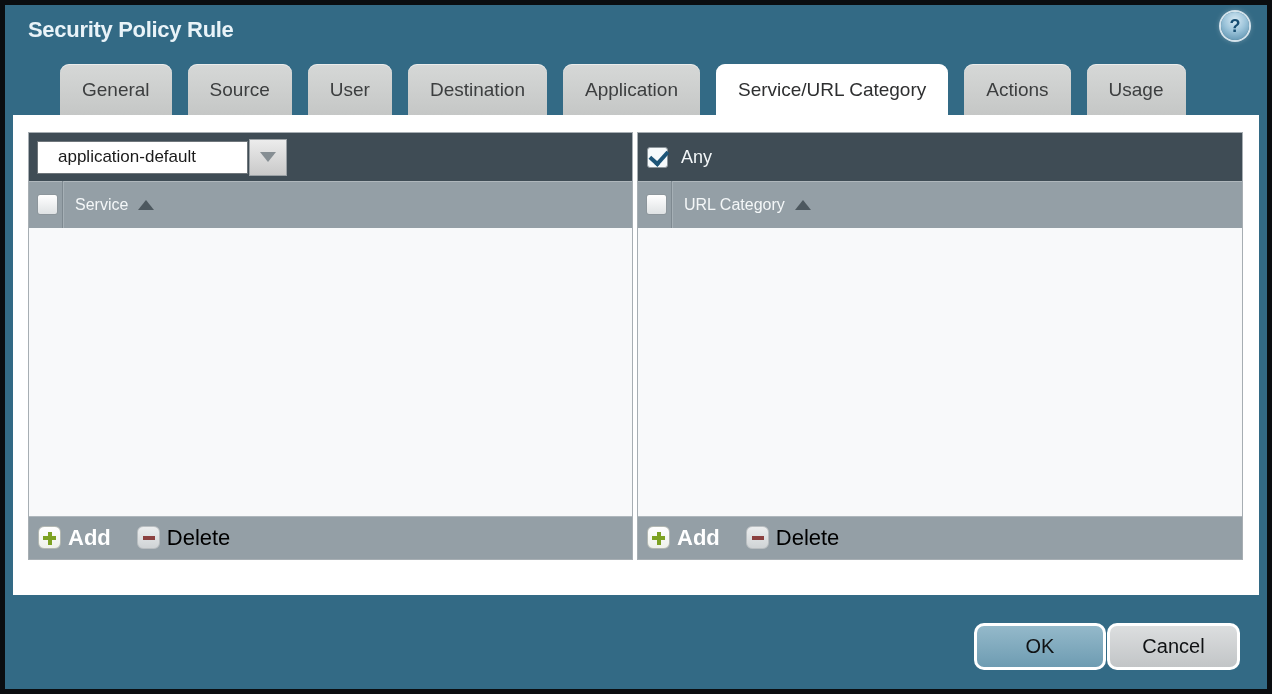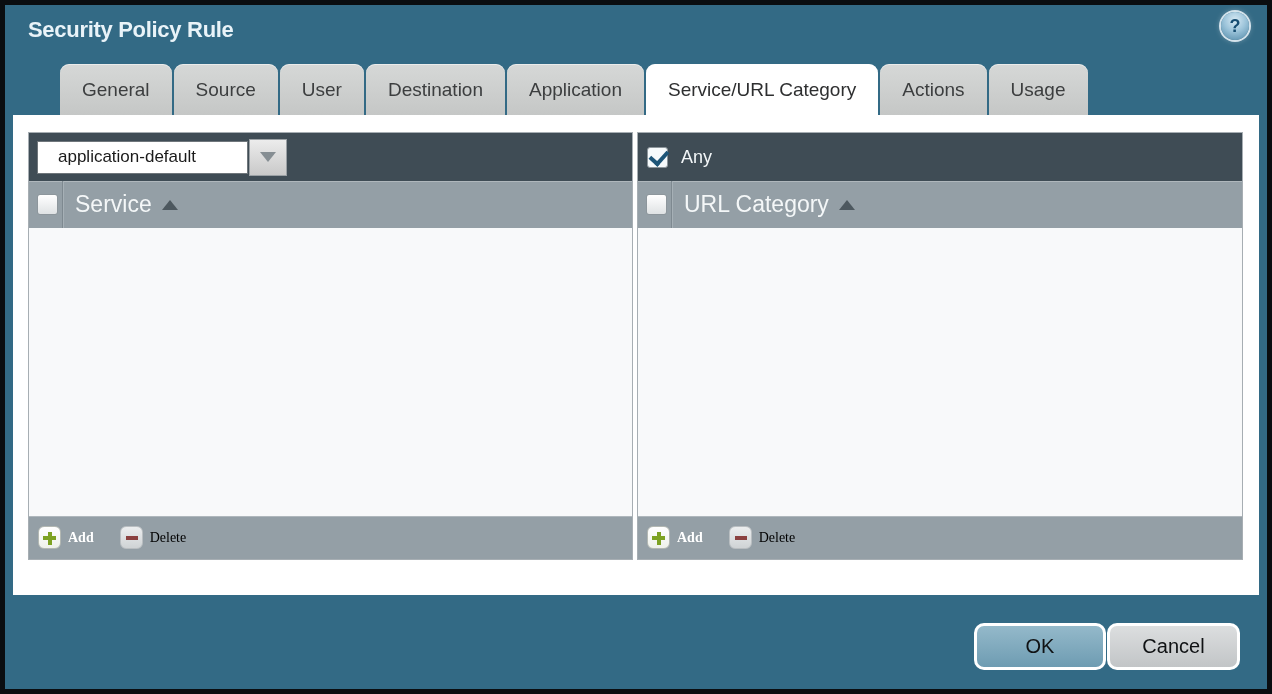--- a/index.html
+++ b/index.html
@@ -21,21 +21,21 @@
     border-radius:50%;
     background:radial-gradient(circle at 50% 30%, #d8eaf4 0%, #9cc4da 45%, #4f87a6 100%);
     box-shadow:0 0 0 2px rgba(235,245,250,0.85), 0 0 6px rgba(255,255,255,0.5);
     display:flex; align-items:center; justify-content:center;
     color:#174e72; font-size:18px; font-weight:700; cursor:pointer;
   }
 
   
   .tabs {
     position:absolute; left:8px; top:59px; height:51px;
-    display:flex; gap:2px; align-items:flex-end;padding-left:47px;
+    display:flex; gap:16px; align-items:flex-end;padding-left:47px;
   }
   .tab {
     height:51px; line-height:51px; padding:0 22px;
     background:linear-gradient(#d6d8d7, #c5c7c6);
     border-radius:9px 9px 0 0;
     font-size:19px; color:#3c3e3f; white-space:nowrap; cursor:pointer;
     box-shadow:inset 0 1px 0 rgba(255,255,255,0.5);
   }
   .tab.active { background:#ffffff; color:#2e2f30; }
 
@@ -96,21 +96,21 @@
   .colheader {
     height:47px; flex:0 0 47px; background:#949fa6;
     display:flex; align-items:center;
     box-shadow:inset 0 1px 0 rgba(255,255,255,0.25);
   }
   .colheader .cb-cell {
     width:34px; padding-left:8px; display:flex; align-items:center;
     height:100%; border-right:1px solid #7e8990; box-shadow:1px 0 0 #a6b0b6;
   }
   .col-label {
-    color:#f4f7f8; font-size:23px; margin-left:12px; display:flex; align-items:center;
+    color:#f4f7f8; font-size:16px; margin-left:12px; display:flex; align-items:center;
     cursor:pointer;
   }
   .sort-up {
     width:0; height:0; margin-left:10px;
     border-left:8px solid transparent; border-right:8px solid transparent;
     border-bottom:10px solid #4d585f;
   }
 
   
   .listbody { flex:1 1 auto; background:#f8f9fa; }
@@ -131,21 +131,21 @@
   .mini-icon.add::before {
     content:''; position:absolute; left:4px; top:9px; width:13px; height:4px; background:#7da222;
   }
   .mini-icon.add::after {
     content:''; position:absolute; left:8.5px; top:4.5px; width:4px; height:13px; background:#7da222;
   }
   .mini-icon.del { background:linear-gradient(#eceeef,#cfd3d5); border-color:#b9bec1; }
   .mini-icon.del::before {
     content:''; position:absolute; left:5px; top:9px; width:12px; height:4px; background:#8b4140;
   }
-  .tool-label { margin-left:7px; font-size:14px; font-weight:600;font-family:Liberation Serif, serif; }
+  .tool-label { margin-left:7px; font-size:22px; font-weight:600; }
   .tool-label.enabled { color:#ffffff; }
   .tool-label.disabled { color:#000000; font-weight:400; }
 
   
   .btn {
     position:absolute; top:618px; height:47px; border-radius:10px;
     border:3px solid #ffffff; font-size:20px; color:#101214;
     display:flex; align-items:center; justify-content:center; cursor:pointer;
     font-family:"Liberation Sans",sans-serif;
   }

